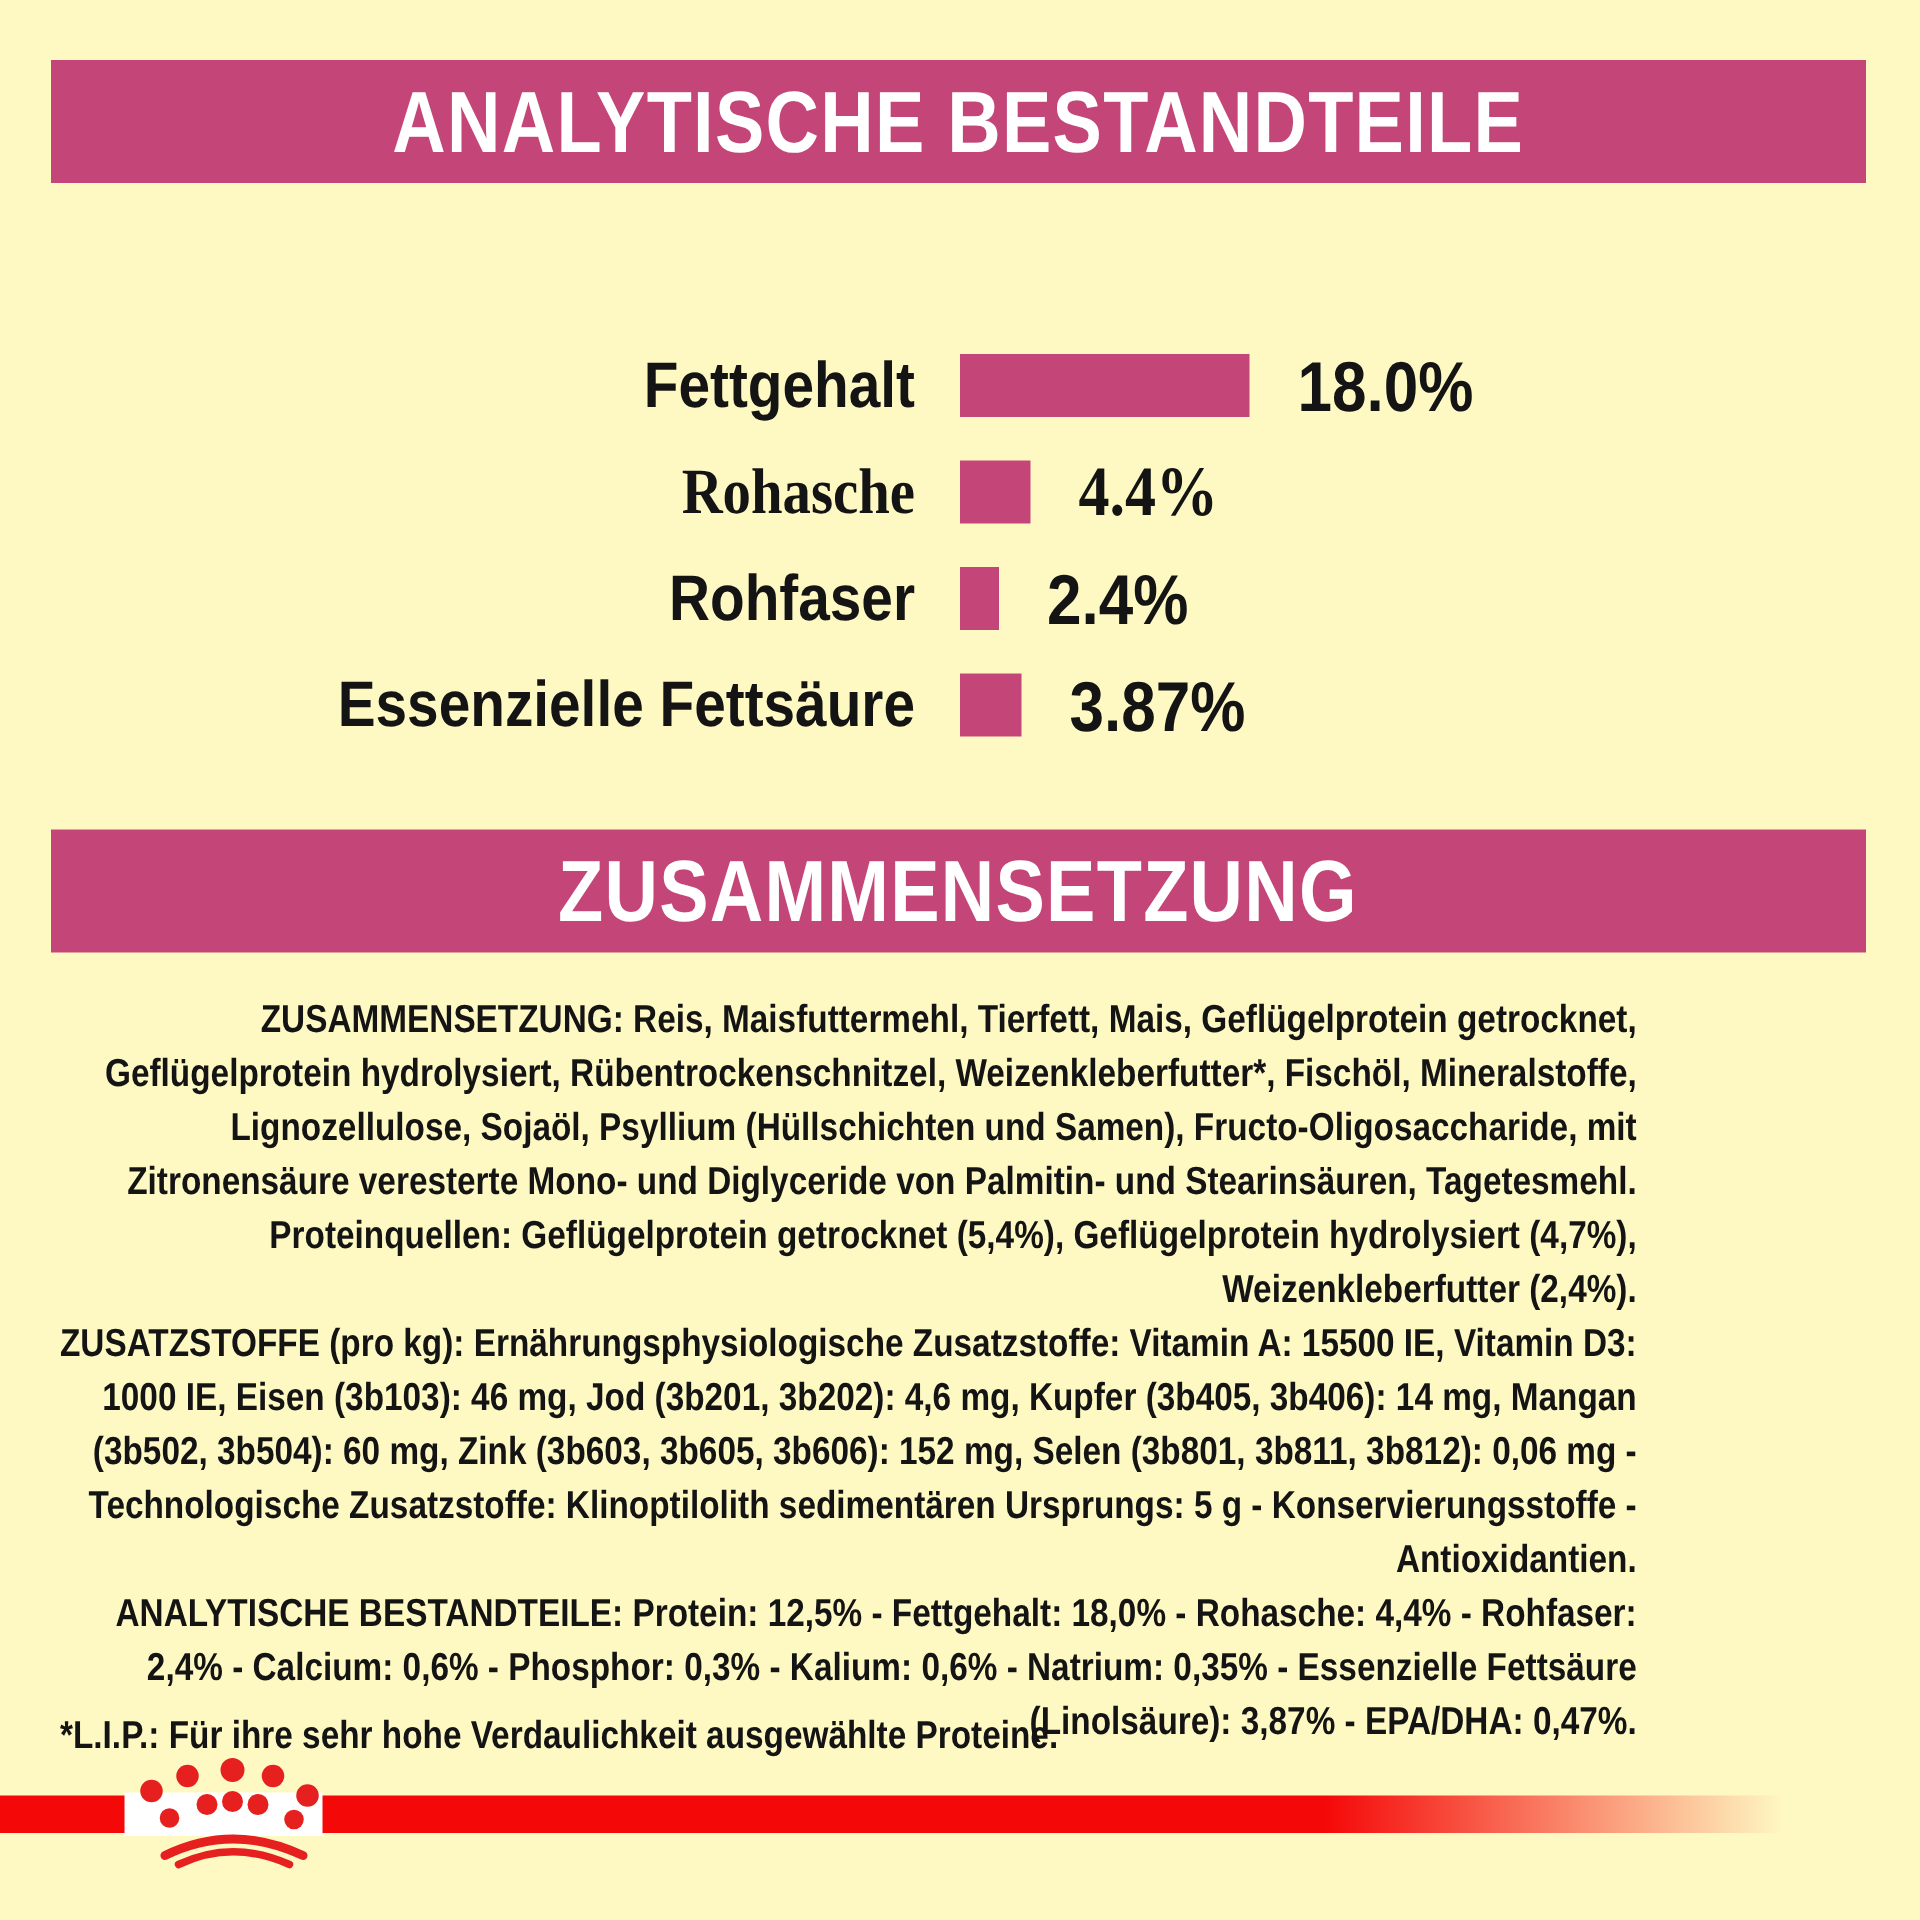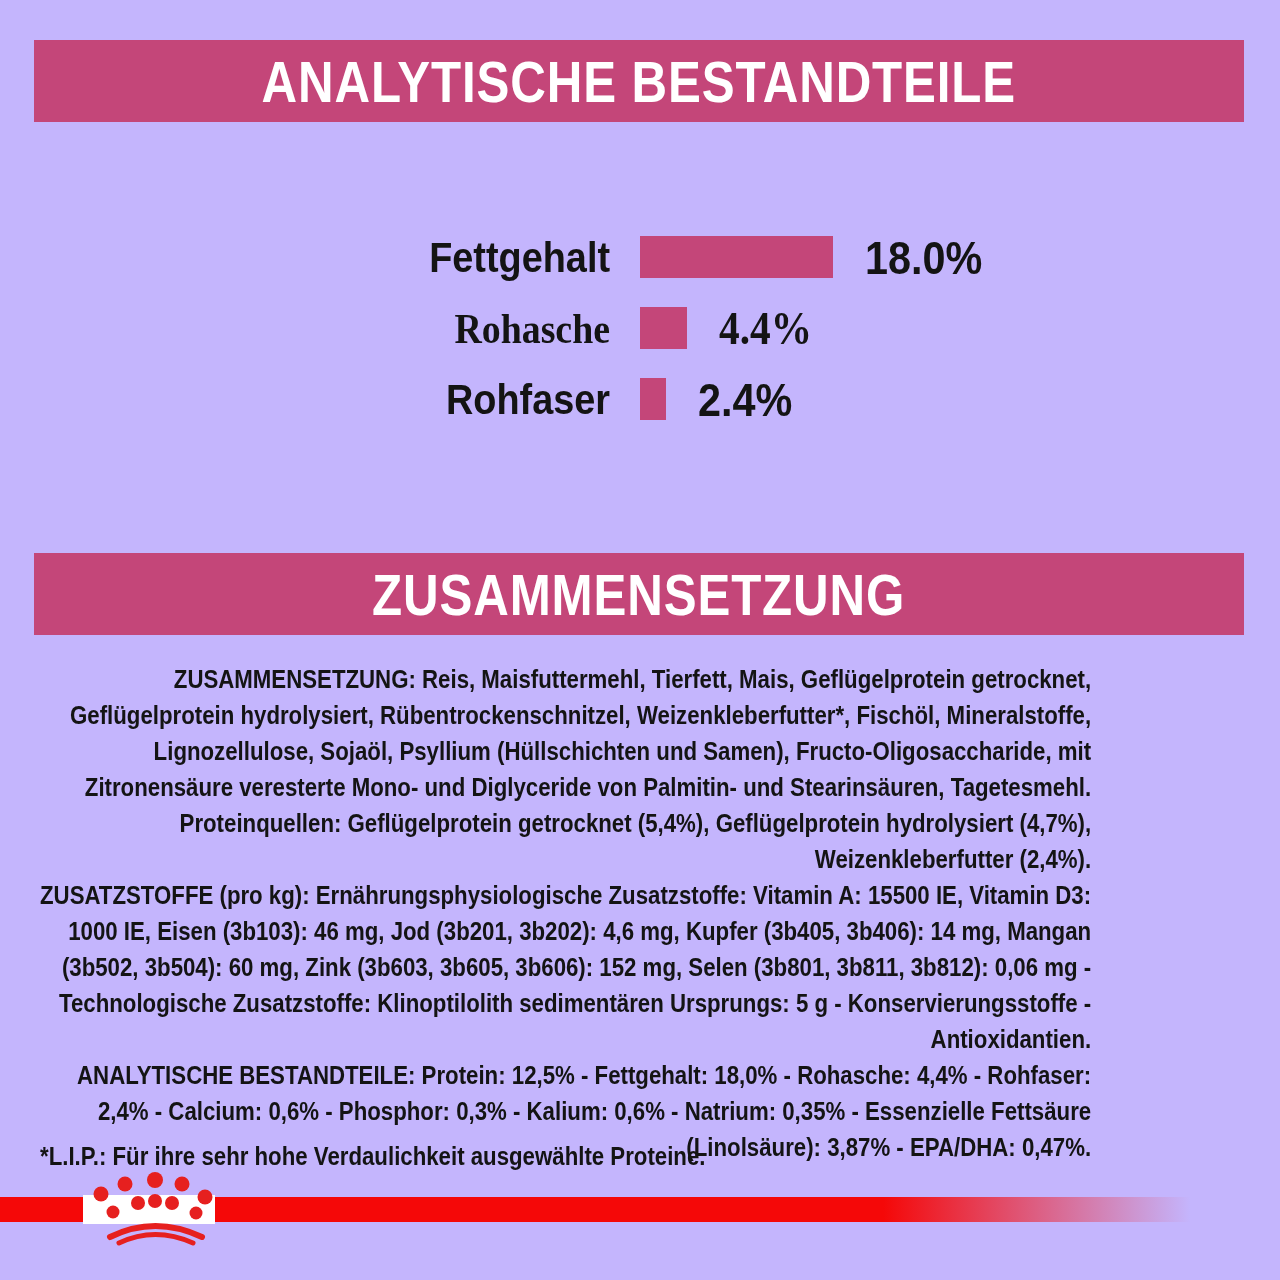--- a/index.html
+++ b/index.html
@@ -1,17 +1,17 @@
 <!DOCTYPE html>
 <html><head>
 <meta charset="utf-8">
 <style>
   html,body { margin:0; padding:0; background:#ffffff; }
   .page {
-    position:relative; width:1280px; height:1280px; background:#c4b5fd;
+    position:relative; width:1280px; height:1280px; background:#fef9c3;
     font-family:"Liberation Sans", sans-serif; overflow:hidden; color:#141414;
   }
   .banner {
     position:absolute; left:34px; width:1210px; height:82px;
     display:flex; align-items:center; justify-content:center;
   }
   .banner1 { top:40px; }
   .banner2 { top:553px; }
   .banner-text {
     color:#ffffff; font-weight:700; font-size:58px; white-space:nowrap;
@@ -60,20 +60,25 @@
     <div class="cbar" style="width: 47px; background: rgb(196, 70, 121);"></div>
     <div class="cvalue">4.4%</div>
   </div>
 
   <div class="crow" style="top: 213px; align-items: center;">
     <div class="clabel">Rohfaser</div>
     <div class="cbar" style="width: 26px; background: rgb(196, 70, 121);"></div>
     <div class="cvalue">2.4%</div>
   </div>
 
+  <div class="crow" style="top: 284px;">
+    <div class="clabel">Essenzielle Fettsäure</div>
+    <div class="cbar" style="width: 41px; background: rgb(196, 70, 121);"></div>
+    <div class="cvalue">3.87%</div>
+  </div>
 </div>
 
   <div class="banner banner2" style="background: rgb(196, 70, 121);">
     <span class="banner-text">ZUSAMMENSETZUNG</span>
   </div>
 
   <div class="body-text" id="bodytext">
   <div class="bline">ZUSAMMENSETZUNG: Reis, Maisfuttermehl, Tierfett, Mais, Geflügelprotein getrocknet,</div>
 
   <div class="bline">Geflügelprotein hydrolysiert, Rübentrockenschnitzel, Weizenkleberfutter*, Fischöl, Mineralstoffe,</div>

